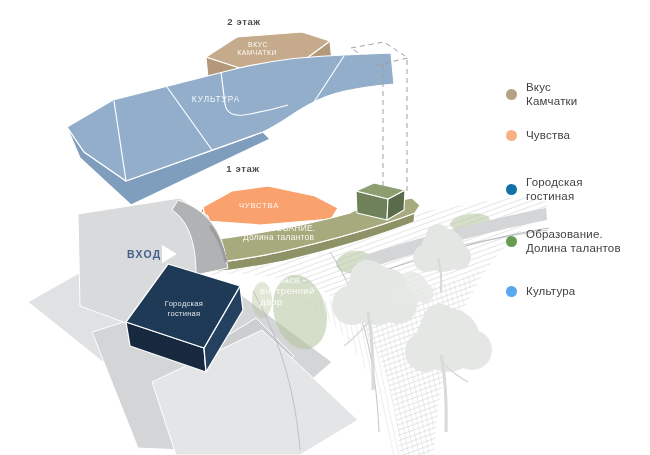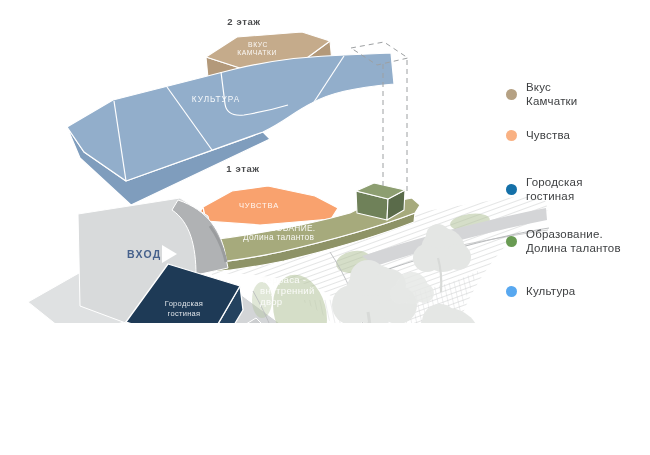--- a/index.html
+++ b/index.html
@@ -1,16 +1,16 @@
 <!DOCTYPE html>
 <html><head>
 <meta charset="utf-8">
 <style>
   html,body{margin:0;padding:0;background:#fff;}
-  .stage{position:relative;width:650px;height:323px;background:#ffffff;overflow:hidden;
+  .stage{position:relative;width:650px;height:455px;background:#ffffff;overflow:hidden;
          font-family:"Liberation Sans", sans-serif;}
   .stage svg{position:absolute;left:0;top:0;}
   svg text{font-family:"Liberation Sans", sans-serif;}
   .t-floor{font-size:9.5px;font-weight:bold;fill:#4b4c4e;letter-spacing:.6px;}
   .t-zone-white{fill:#ffffff;opacity:.92;}
   .t-vkus{font-size:6.8px;letter-spacing:.5px;}
   .t-kultura{font-size:8.2px;letter-spacing:1px;}
   .t-chuvstva{font-size:7.6px;letter-spacing:.8px;}
   .t-obraz{font-size:8.4px;letter-spacing:.3px;}
   .t-terrasa{font-size:9.6px;letter-spacing:.3px;fill:#fdfdfc;opacity:.95;}

